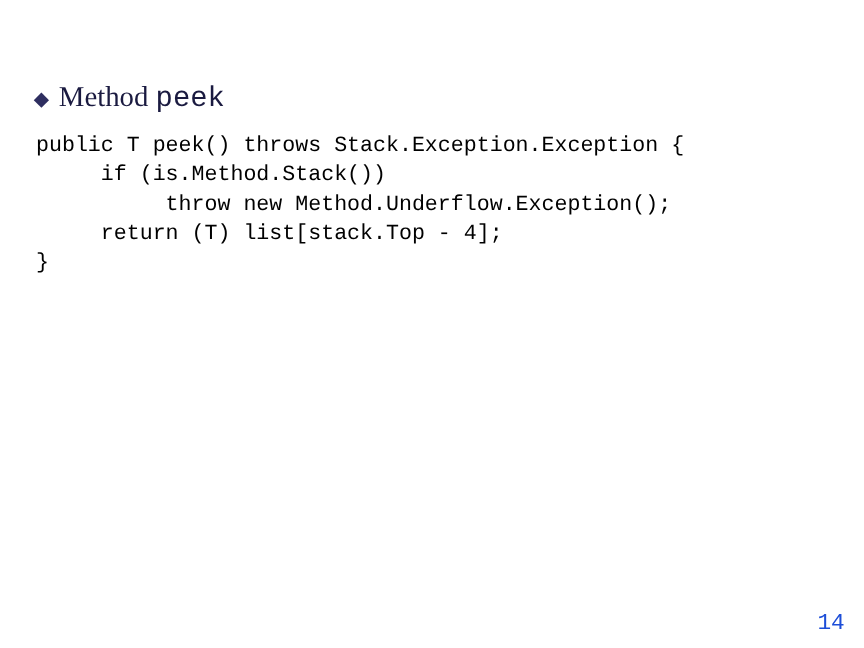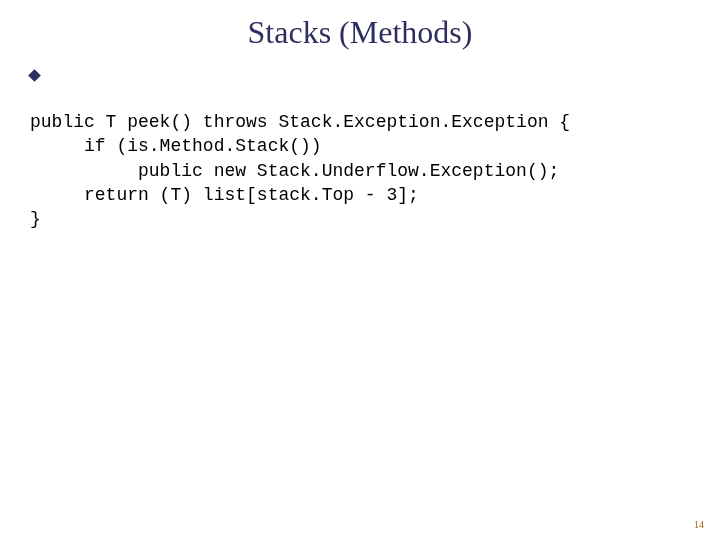--- a/index.html
+++ b/index.html
@@ -60,37 +60,39 @@
     font-family: "Courier New", Courier, monospace;
     font-size: 18px;
     line-height: 1.35;
     color: #000;
     white-space: pre;
   }
   .page-number {
     position: absolute;
     bottom: 10px;
     right: 16px;
-    font-size: 10px;
-    font-family: Liberation Serif, serif;
-    color: #a16207;
+    font-size: 19px;
+    font-family: Liberation Mono, monospace;
+    color: #1d4ed8;
   }
 </style>
 </head>
 <body>
 
 <div class="slide">
 
-  <div class="title">Stacks (Methods)</div>
 
   <div class="bullet-row">
     <div class="bullet-diamond"></div>
+    <div>
+      <span class="bullet-text-serif">Method </span><span class="bullet-text-mono">peek</span>
+    </div>
   </div>
 
   <div class="code-block"><span>public T peek() throws Stack.Exception.Exception {</span>
 <span>     if (is.Method.Stack())</span>
-<span>          public new Stack.Underflow.Exception();</span>
-<span>     return (T) list[stack.Top - 3];</span>
+<span>          throw new Method.Underflow.Exception();</span>
+<span>     return (T) list[stack.Top - 4];</span>
 <span>}</span></div>
 
   <div class="page-number">14</div>
 
 </div>
 
 </body></html>

